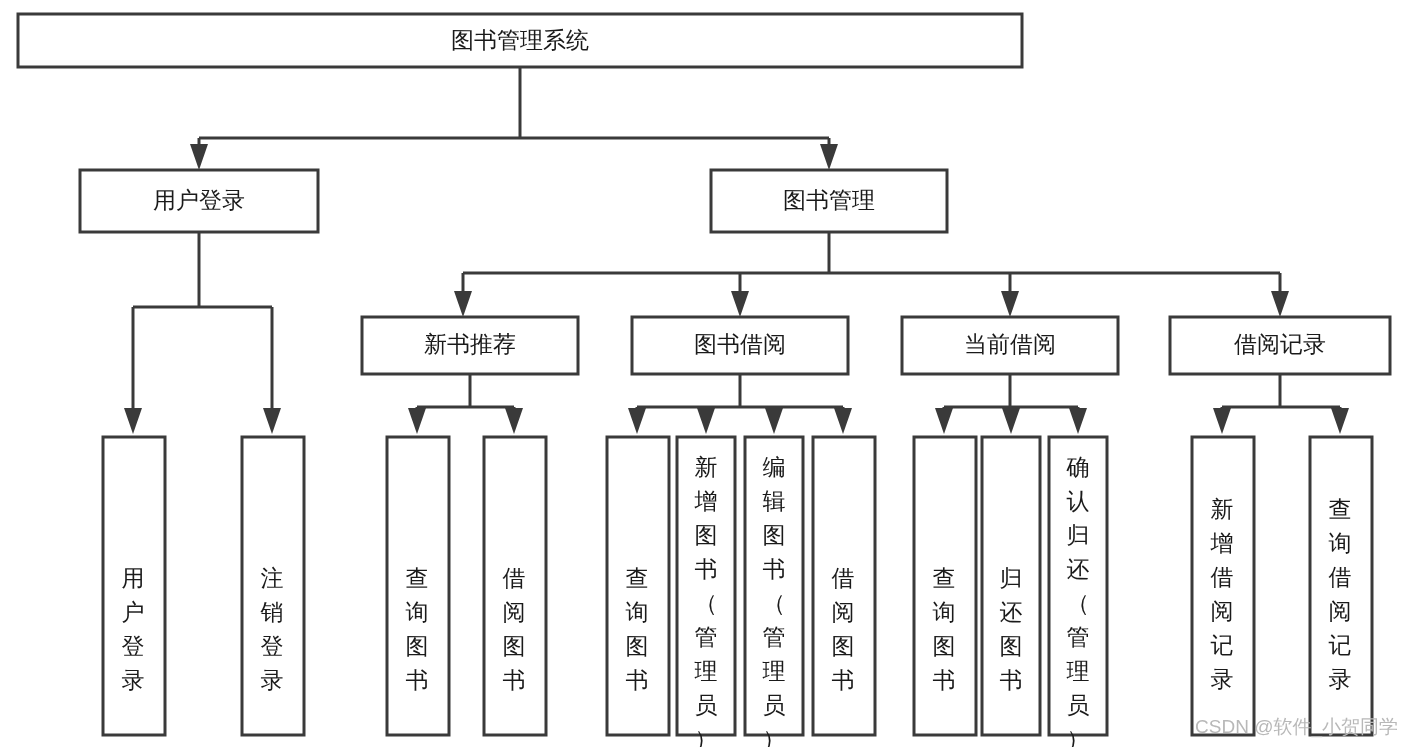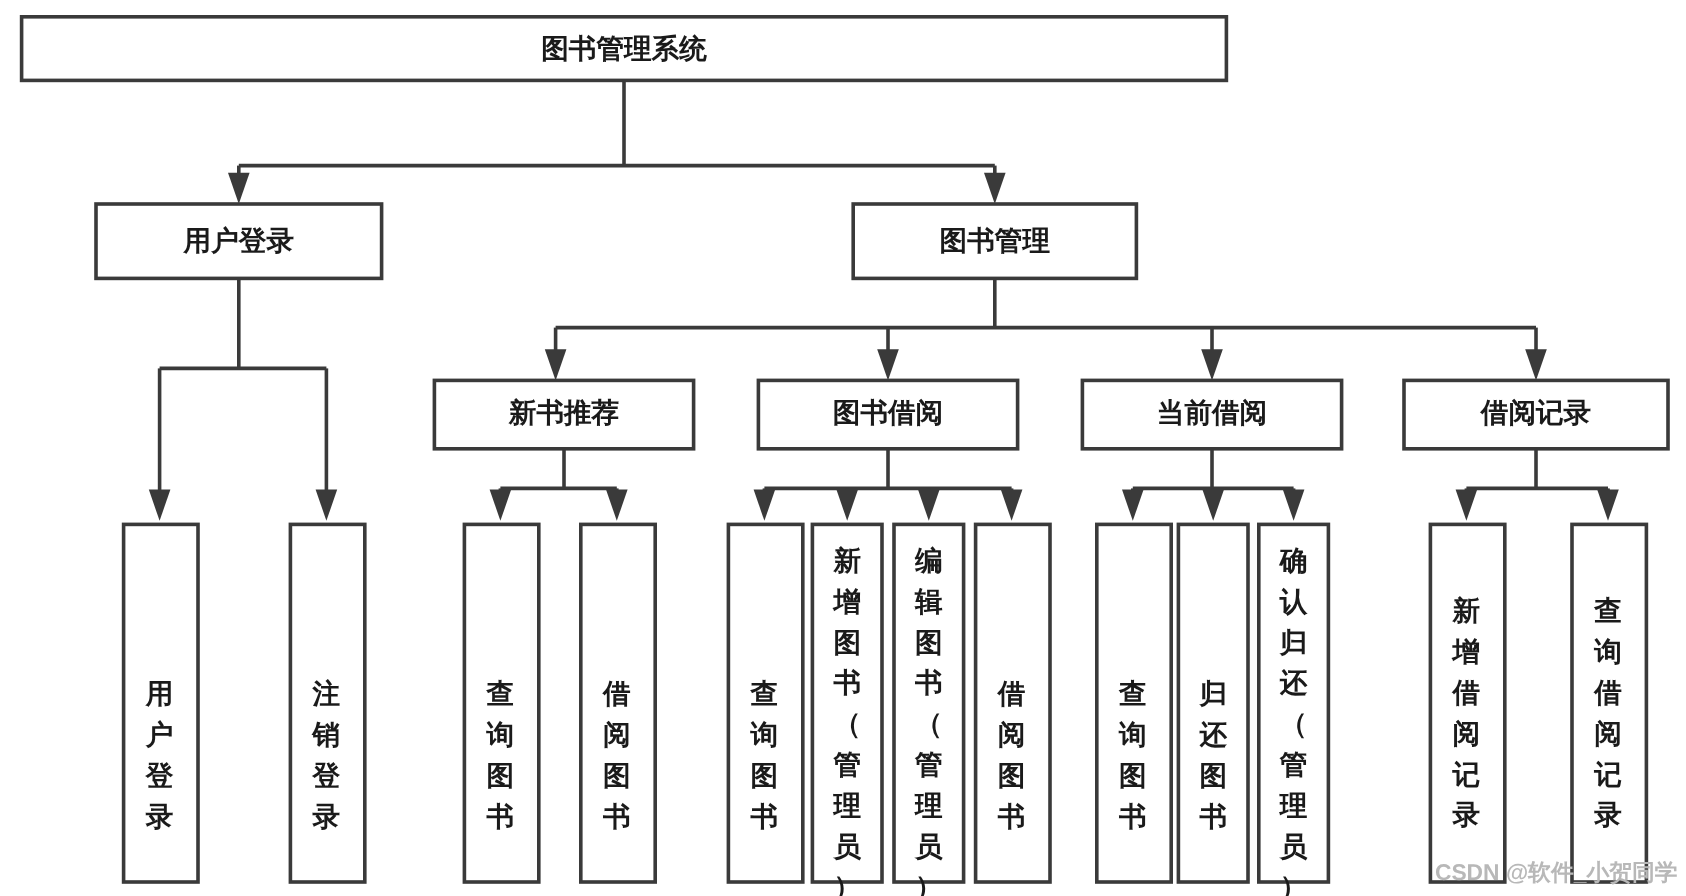--- a/index.html
+++ b/index.html
@@ -11,21 +11,20 @@
     width: 1405px;
     height: 747px;
     font-family: "Liberation Sans", sans-serif;
     overflow: hidden;
   }
   #diagram-root {
     position: relative;
     width: 1405px;
     height: 747px;
     background: #ffffff;
-    font-weight: bold;
   }
   svg#tree-svg {
     position: absolute;
     top: 0;
     left: 0;
     width: 1405px;
     height: 747px;
     display: block;
   }
   .node-box {

